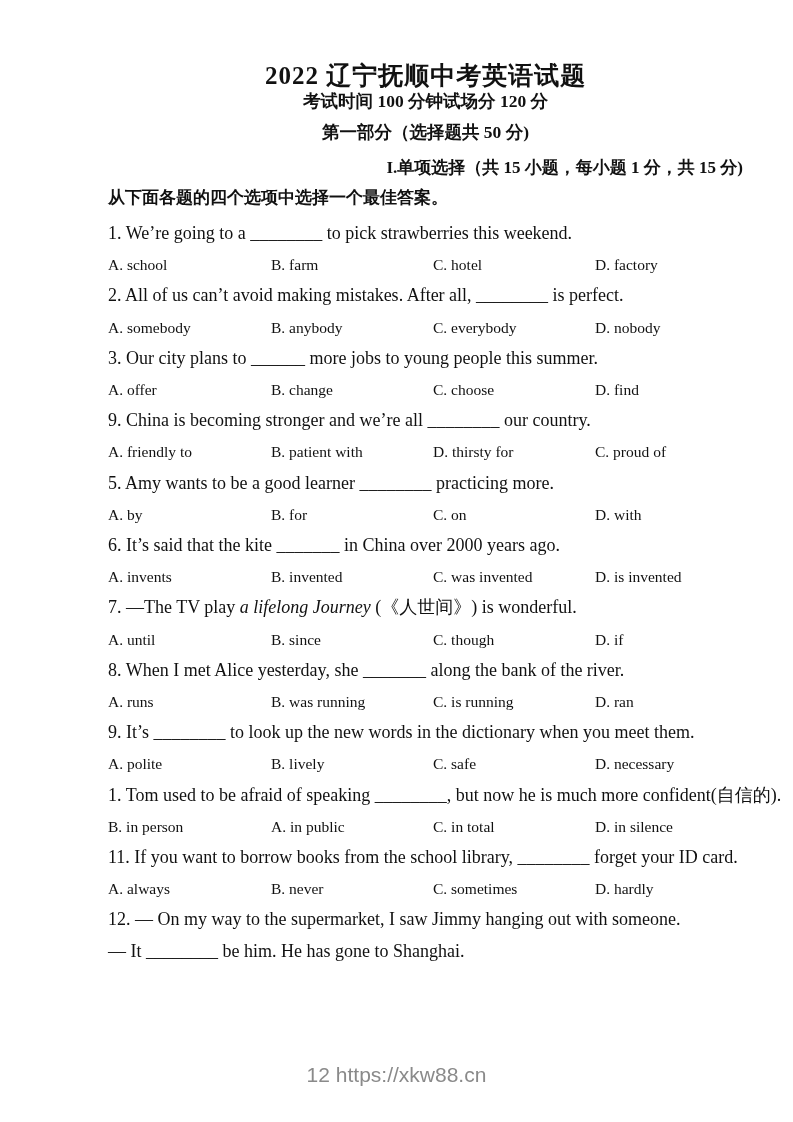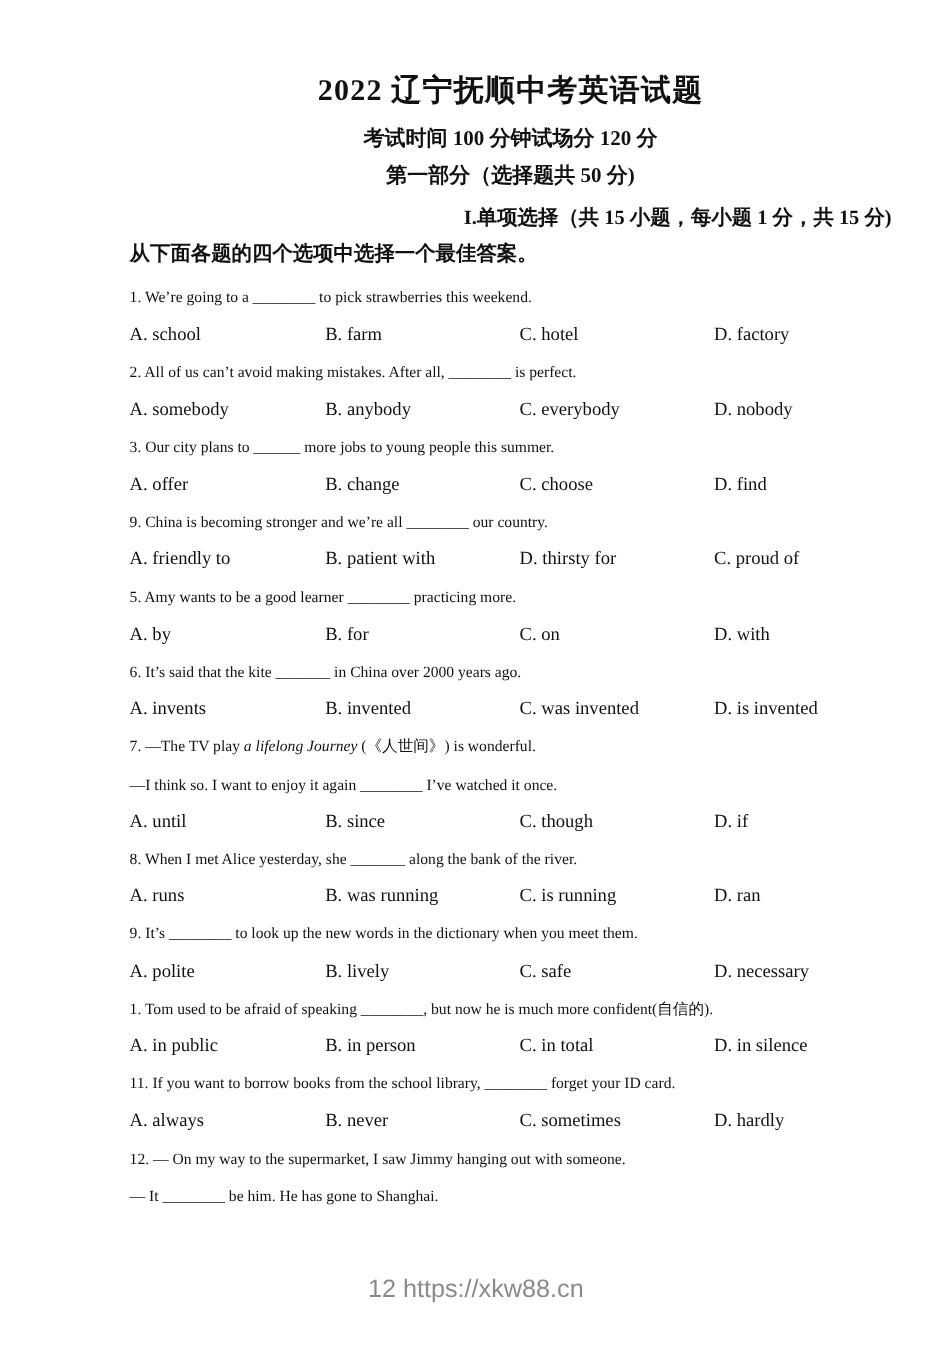--- a/index.html
+++ b/index.html
@@ -20,32 +20,32 @@
     font-size: 25px;
     line-height: 28px;
     letter-spacing: 1px;
   }
   .subtitle, .part-heading {
     text-align: center;
     font-weight: bold;
     font-size: 17.5px;
     line-height: 22px;
   }
-  .subtitle { margin-top: 14px; }
+  .subtitle { }
   .part-heading { margin-top: 9px; }
   .section-heading, .instruction {
     font-weight: bold;
     font-size: 17px;
     line-height: 22px;
   }
   .section-heading { margin-top: 14px; text-align: right; }
   .instruction { margin-top: 8px; }
   .questions { margin-top: 9px; }
   .line {
-    font-size: 13px;
+    font-size: 18px;
     line-height: 31.2px;
     white-space: nowrap;
   }
   .options-row {
     display: grid;
     grid-template-columns: 163px 162px 162px auto;
     font-size: 15.5px;
     line-height: 31.2px;
     white-space: nowrap;
   }
@@ -115,21 +115,20 @@
 
     <div class="line">6. It’s said that the kite _______ in China over 2000 years ago.</div>
     <div class="options-row">
       <span>A. invents</span>
       <span>B. invented</span>
       <span>C. was invented</span>
       <span>D. is invented</span>
     </div>
 
     <div class="line"><span>7. —The TV play </span><span class="italic">a lifelong Journey</span><span> (《人世间》) is wonderful.</span></div>
-    <div class="line">—I think so. I want to enjoy it again ________ I’ve watched it once.</div>
     <div class="options-row">
       <span>A. until</span>
       <span>B. since</span>
       <span>C. though</span>
       <span>D. if</span>
     </div>
 
     <div class="line">8. When I met Alice yesterday, she _______ along the bank of the river.</div>
     <div class="options-row">
       <span>A. runs</span>
@@ -141,22 +140,22 @@
     <div class="line">9. It’s ________ to look up the new words in the dictionary when you meet them.</div>
     <div class="options-row">
       <span>A. polite</span>
       <span>B. lively</span>
       <span>C. safe</span>
       <span>D. necessary</span>
     </div>
 
     <div class="line">1. Tom used to be afraid of speaking ________, but now he is much more confident(自信的).</div>
     <div class="options-row">
+      <span>B. in person</span>
       <span>A. in public</span>
-      <span>B. in person</span>
       <span>C. in total</span>
       <span>D. in silence</span>
     </div>
 
     <div class="line">11. If you want to borrow books from the school library, ________ forget your ID card.</div>
     <div class="options-row">
       <span>A. always</span>
       <span>B. never</span>
       <span>C. sometimes</span>
       <span>D. hardly</span>

